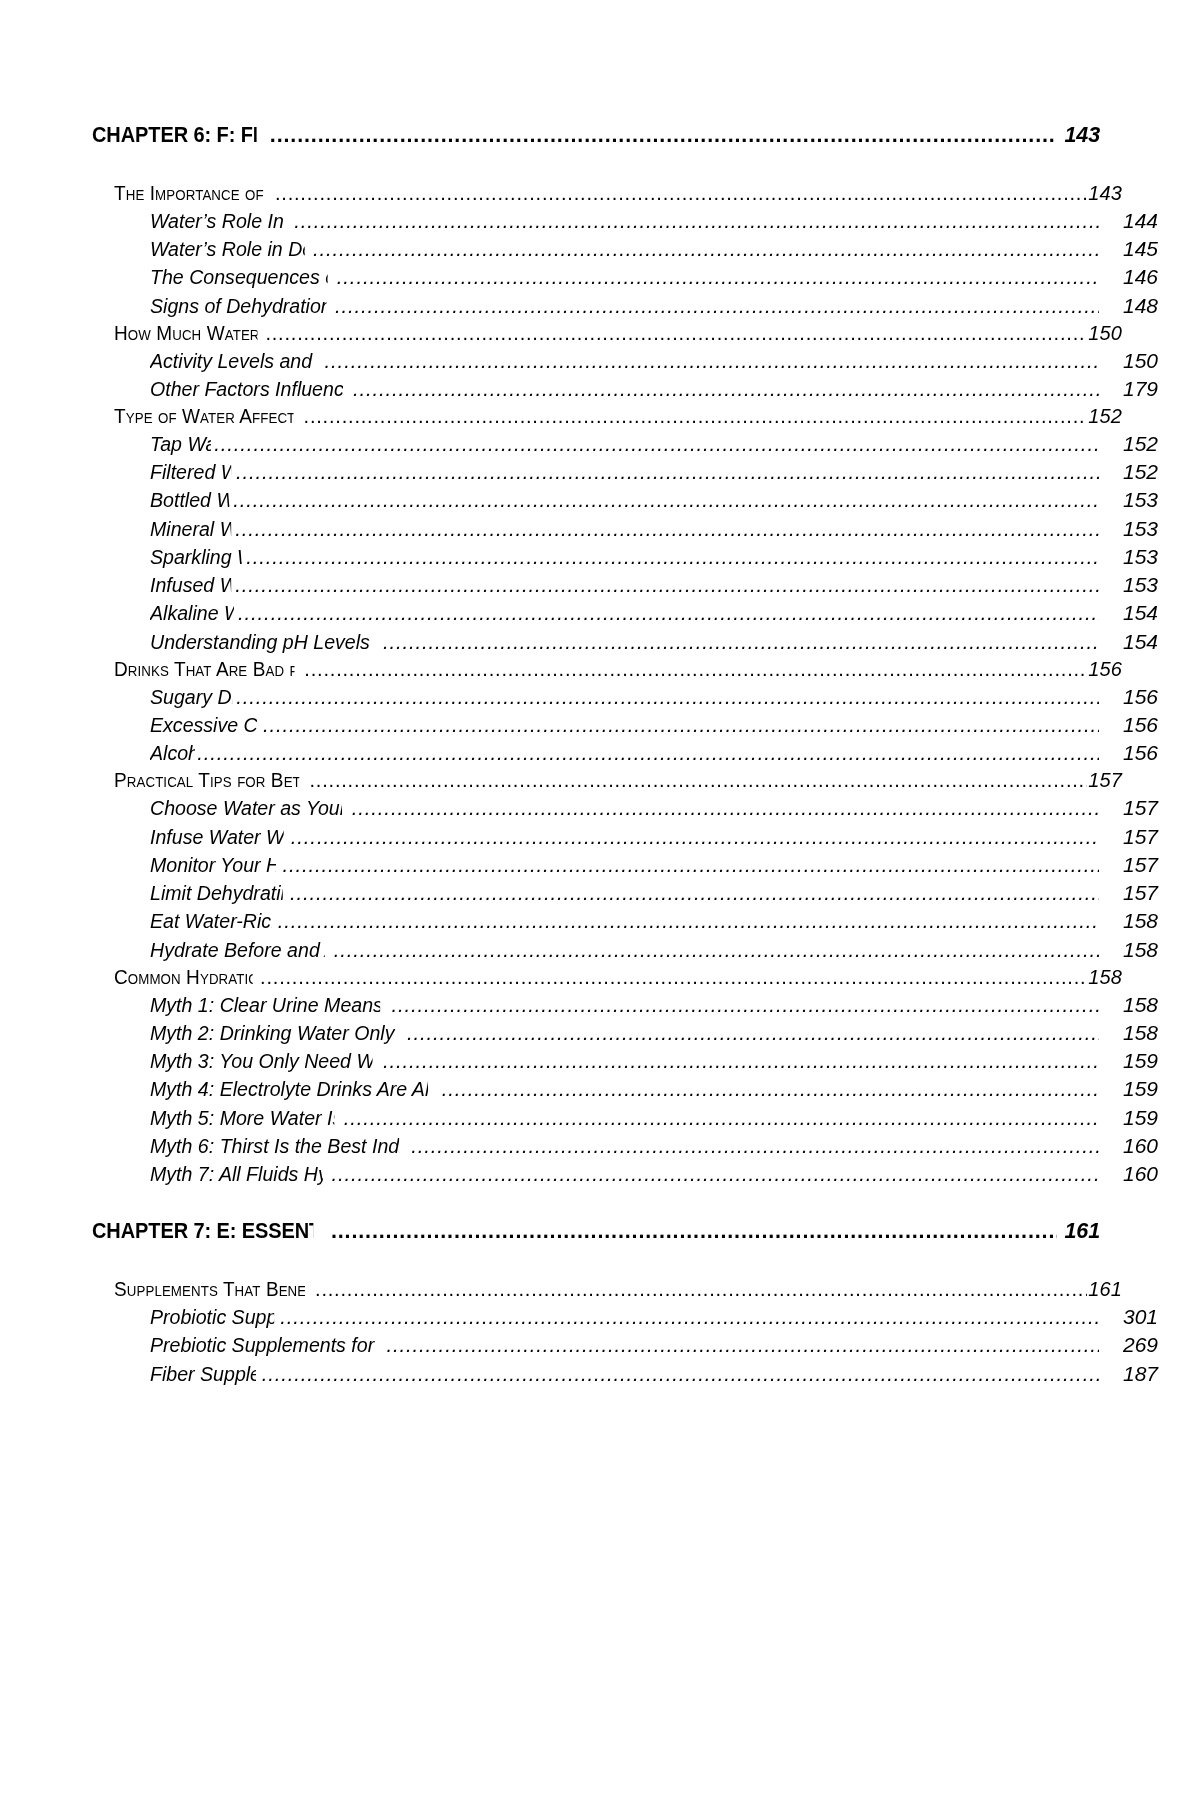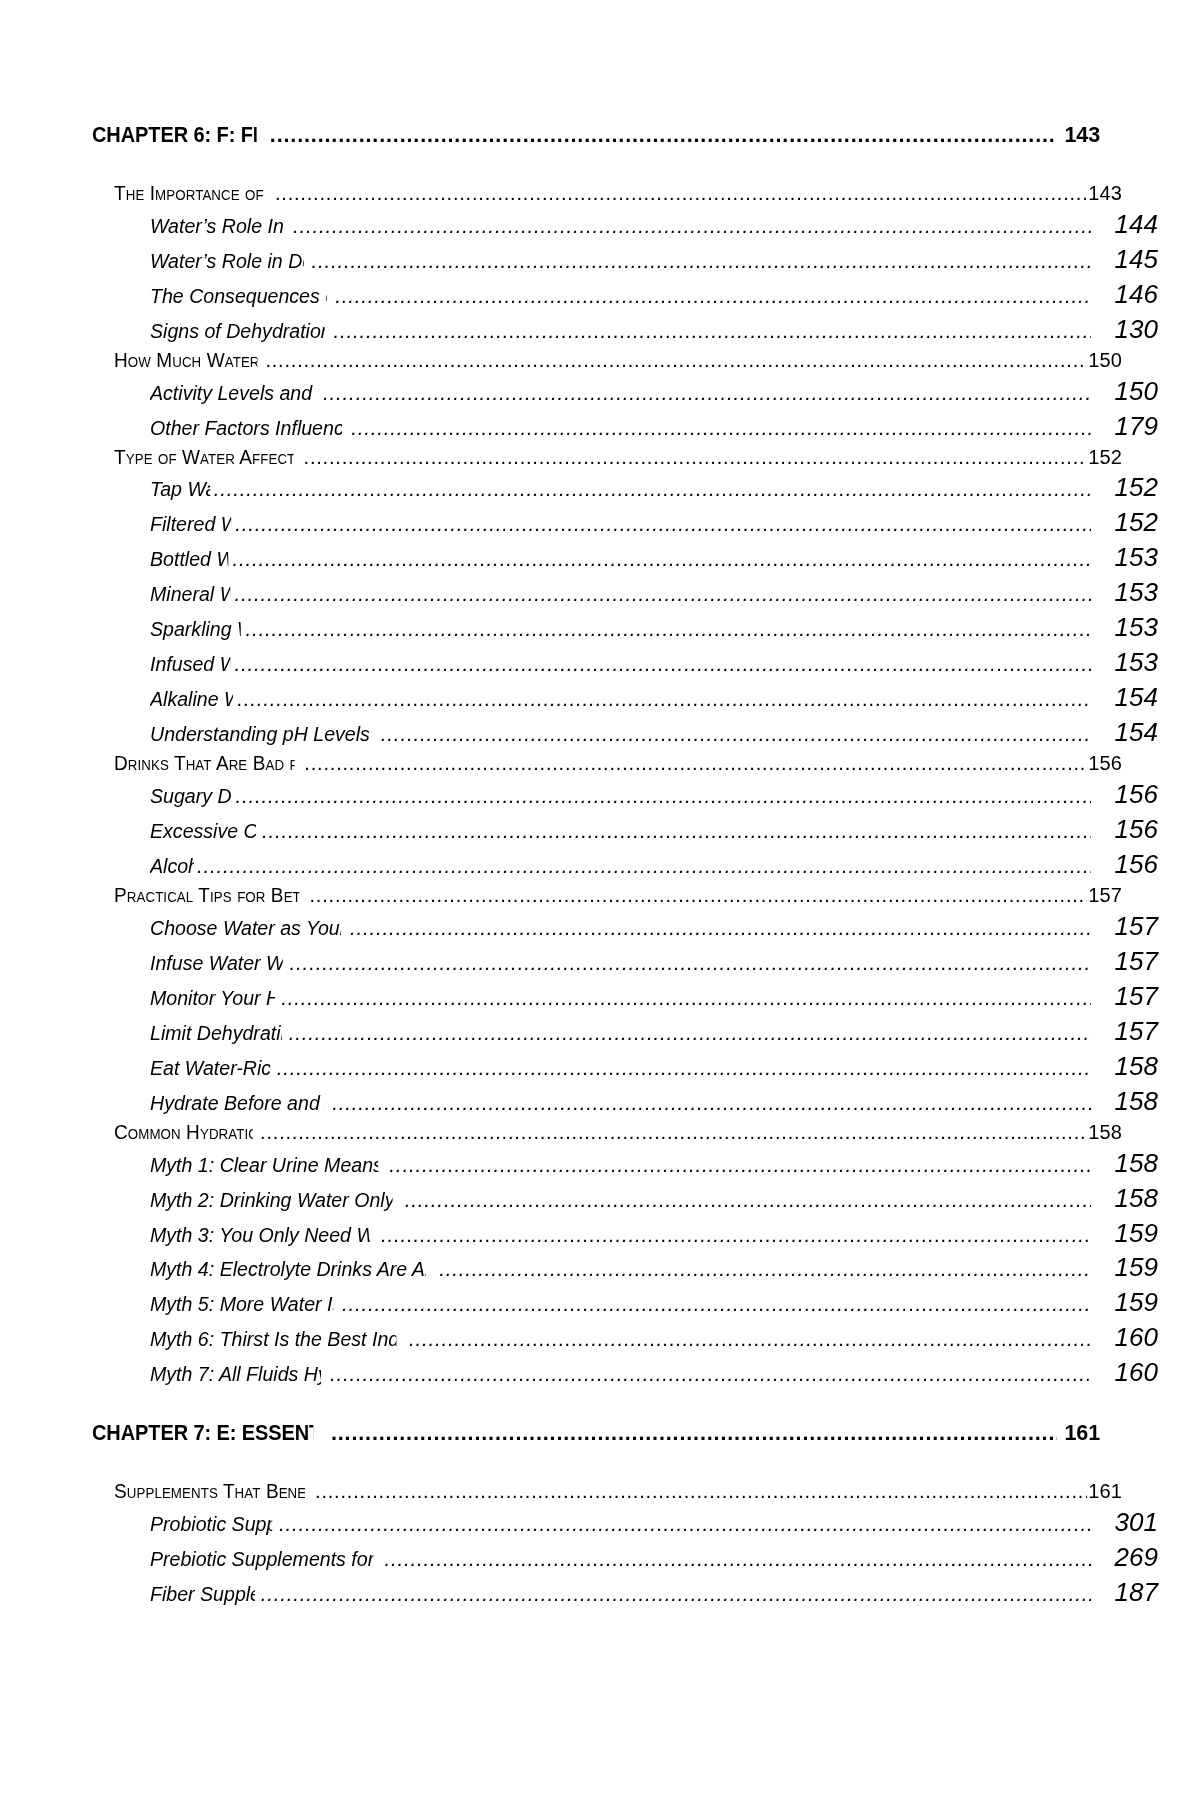--- a/index.html
+++ b/index.html
@@ -50,20 +50,21 @@
     overflow: hidden;
     white-space: nowrap;
     margin: 0 0.5px;
     letter-spacing: 0.04em;
   }
 
   .page-num {
     flex: 0 0 auto;
     text-align: right;
     font-variant-numeric: lining-nums;
+    font-style: italic;
   }
 
   
   .lvl-chapter {
     font-weight: bold;
     font-size: 21.5px;
     letter-spacing: -0.1px;
     margin-left: 0px;
     padding-right: 0px;
     line-height: 1.30;
@@ -116,21 +117,21 @@
   .lvl-sub .entry-title {
     transform: scaleX(0.955);
     transform-origin: left center;
   }
   .lvl-sub .leader {
     font-style: italic;
     font-size: 20.5px;
   }
   .lvl-sub .page-num {
     font-style: italic;
-    font-size: 26px;
+    font-size: 21px;
     padding-left: 1px;
     margin-left: 22px;
   }
 
   
   .spacer-lg { height: 30px; }
 </style>
 </head>
 <body>
 
@@ -158,21 +159,21 @@
         <span class="page-num">145</span>
       </div>
       <div class="toc-entry lvl-sub">
         <span class="entry-title">The Consequences of Dehydration</span>
         <span class="leader">.......................................................................................................................................................................................................</span>
         <span class="page-num">146</span>
       </div>
       <div class="toc-entry lvl-sub">
         <span class="entry-title">Signs of Dehydration to Watch For</span>
         <span class="leader">.......................................................................................................................................................................................................</span>
-        <span class="page-num">130</span>
+        <span class="page-num">148</span>
       </div>
       <div class="toc-entry lvl-section">
         <span class="entry-title">How Much Water to Drink</span>
         <span class="leader">.......................................................................................................................................................................................................</span>
         <span class="page-num">150</span>
       </div>
       <div class="toc-entry lvl-sub">
         <span class="entry-title">Activity Levels and Water Intake</span>
         <span class="leader">.......................................................................................................................................................................................................</span>
         <span class="page-num">150</span>

